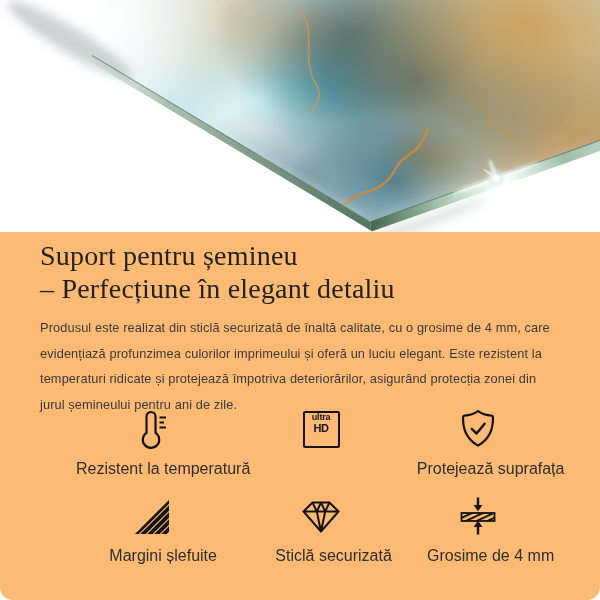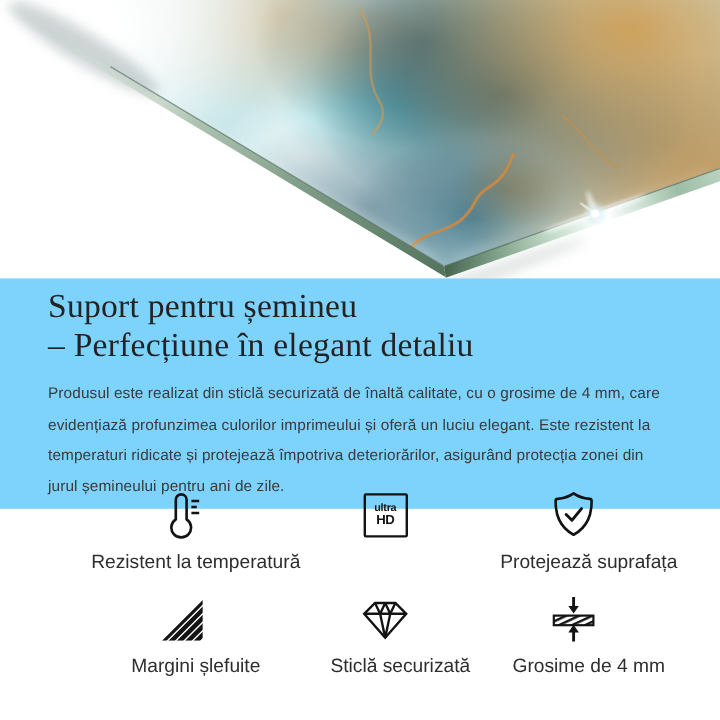--- a/index.html
+++ b/index.html
@@ -1,21 +1,21 @@
 <!DOCTYPE html>
 <html lang="ro"><head>
 <meta charset="utf-8">
 <style>
   html,body{margin:0;padding:0;}
   body{
     width:600px;height:600px;background:#ffffff;overflow:hidden;
     font-family:"Liberation Sans","DejaVu Sans",sans-serif;
     -webkit-font-smoothing:antialiased;
   }
-  .page{position:relative;width:600px;height:424px;background:#7dd3fc;}
+  .page{position:relative;width:600px;height:600px;background:#fdba74;border-radius:13px;}
 
   
   .hero{position:relative;width:600px;height:232px;overflow:hidden;background:#ffffff;}
   .glass-art{
     position:absolute;inset:0;
     clip-path:polygon(0 0,600px 0,600px 140px,370px 222px);
     background:
       radial-gradient(190px 120px at 230px 12px, rgba(224,176,118,.50), transparent 70%),
       radial-gradient(300px 210px at 525px 25px, rgba(208,160,88,.95), rgba(208,160,88,0) 72%),
       radial-gradient(230px 160px at 420px 78px, rgba(40,80,94,.85), rgba(40,80,94,0) 70%),
@@ -51,21 +51,21 @@
     color:#3a3a3a;letter-spacing:.1px;hyphens:auto;
   }
 
   
   .features{margin:-10px 11px 0 11px;display:grid;grid-template-columns:repeat(3,1fr);row-gap:16px;}
   .feature{display:flex;flex-direction:column;align-items:center;}
   .icon-wrap{height:44px;display:flex;align-items:center;justify-content:center;}
   .feature-label{margin-top:9px;font-size:16px;color:#2e2e2e;white-space:nowrap;padding-left:25px;}
   .uhd{
     width:37px;height:37px;border:2.5px solid #131313;border-radius:2px;box-sizing:border-box;
-    display:flex;flex-direction:column;align-items:center;justify-content:center;
+    display:flex;flex-direction:column;align-items:center;
     color:#131313;font-weight:700;line-height:1;
   }
   .uhd .t{font-size:9px;letter-spacing:-.2px;}
   .uhd .b{font-size:11px;letter-spacing:-.5px;margin-top:1px;}
   .ic{display:block;}
 </style>
 </head>
 <body>
 
 <div class="page">

